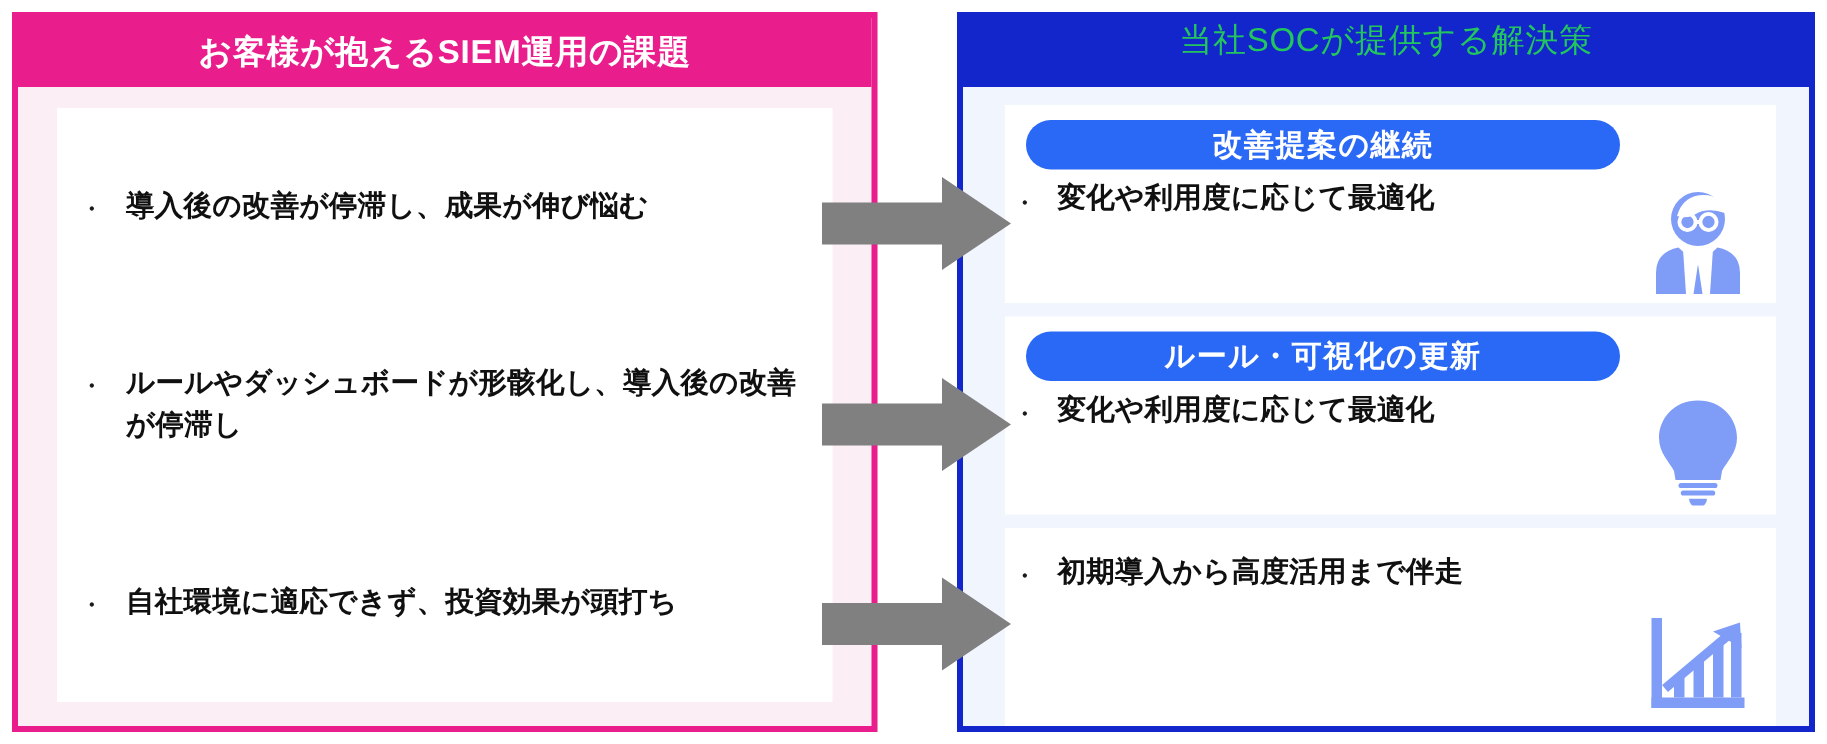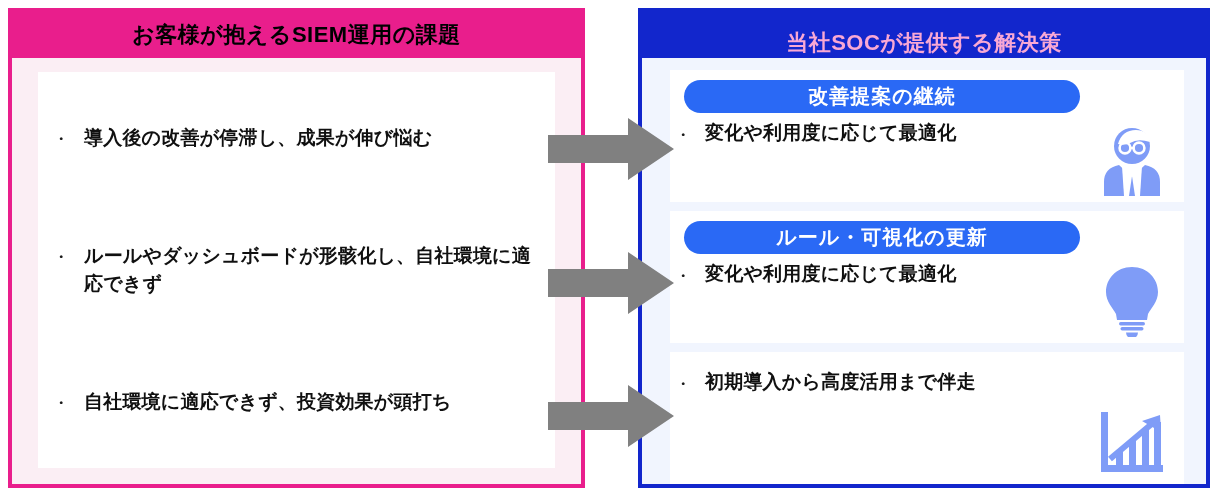--- a/index.html
+++ b/index.html
@@ -28,21 +28,21 @@
     top: 8px;
     width: 577px;
     height: 480px;
     box-sizing: border-box;
     border: 4px solid #e91e8c;
     background: #fbeef4;
   }
   .panel-problems .panel-header {
     height: 46px;
     background: #e91e8c;
-    color: #000000;
+    color: #ffffff;
     display: flex;
     align-items: center;
     justify-content: center;
     font-size: 22px;
     font-weight: bold;
     letter-spacing: 0.5px;
   }
   .problem-list {
     position: absolute;
     left: 0;
@@ -100,26 +100,26 @@
     top: 8px;
     width: 572px;
     height: 480px;
     box-sizing: border-box;
     border: 4px solid #1226cc;
     background: #f1f5fe;
   }
   .panel-solutions .panel-header {
     height: 46px;
     background: #1226cc;
-    color: #f9a8d4;
-    display: flex;
-    align-items: flex-end;
+    color: #22c55e;
+    display: flex;
+    align-items: flex-start;
     justify-content: center;
     font-size: 22px;
-    font-weight: bold;
+    font-weight: normal;
     letter-spacing: 0.5px;
   }
   .solution-list {
     position: absolute;
     left: 0;
     top: 46px;
     right: 0;
     bottom: 0;
     padding: 12px 22px 0 28px;
     box-sizing: border-box;
@@ -186,21 +186,21 @@
       <div class="problem-card">
         <div class="bullet-row">
           <span class="bullet-dot">・</span>
           <span class="problem-text">導入後の改善が停滞し、成果が伸び悩む</span>
         </div>
       </div>
 
       <div class="problem-card">
         <div class="bullet-row">
           <span class="bullet-dot">・</span>
-          <span class="problem-text">ルールやダッシュボードが形骸化し、自社環境に適応できず</span>
+          <span class="problem-text">ルールやダッシュボードが形骸化し、導入後の改善が停滞し</span>
         </div>
       </div>
 
       <div class="problem-card">
         <div class="bullet-row">
           <span class="bullet-dot">・</span>
           <span class="problem-text">自社環境に適応できず、投資効果が頭打ち</span>
         </div>
       </div>
 

